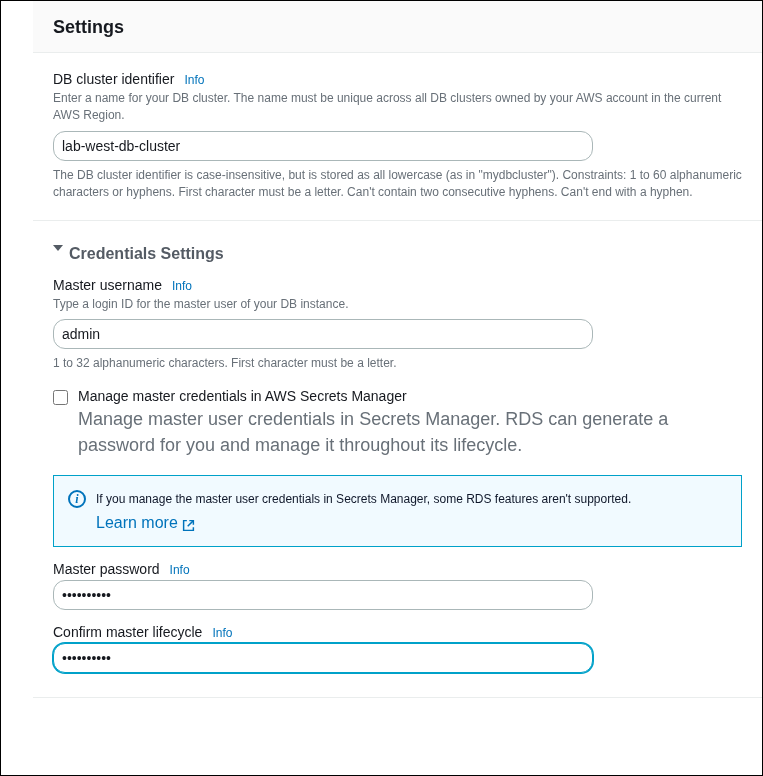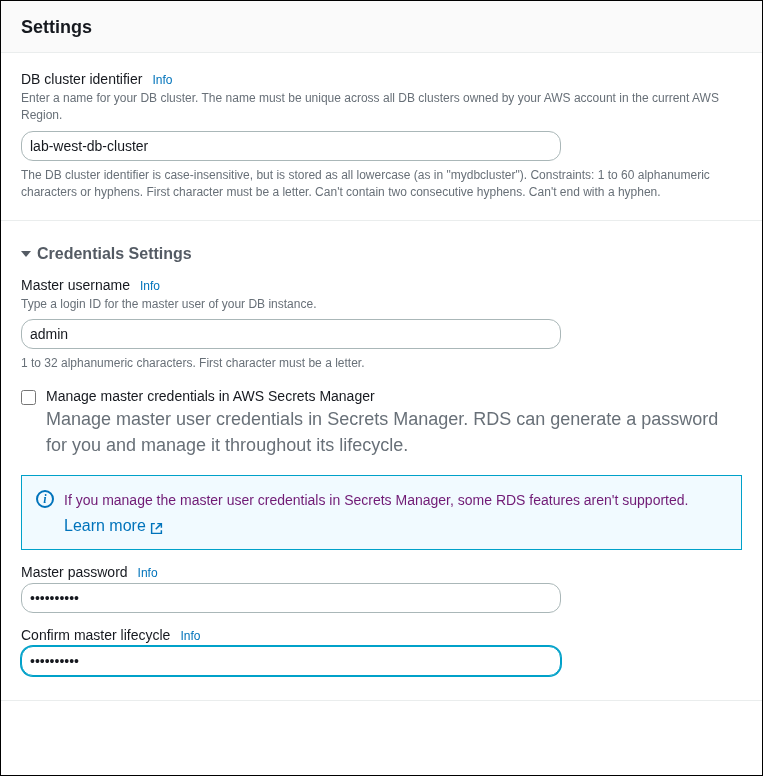--- a/index.html
+++ b/index.html
@@ -6,20 +6,21 @@
     body {
       font-family: "Amazon Ember", "Helvetica Neue", Arial, sans-serif;
       background: #fff;
       width: 763px;
       height: 776px;
       border: 1px solid #000;
       overflow: hidden;
     }
     .panel {
       border-bottom: 1px solid #eaeded;
+      margin-left: 32px;
     }
     .panel-header {
       padding: 16px 20px 14px 20px;
       background: #fafafa;
       border-bottom: 1px solid #eaeded;
     }
     .panel-header h2 {
       font-size: 18px;
       font-weight: 700;
       color: #16191f;
@@ -67,21 +68,21 @@
       color: #16191f;
       font-family: inherit;
       outline: none;
     }
     .focused {
       border-color: #00a1c9 !important;
       box-shadow: 0 0 0 1px #00a1c9;
     }
     .section-header {
       display: flex;
-      align-items: center;
+      align-items: flex-start;
       gap: 6px;
       margin-top: 24px;
       margin-bottom: 14px;
       cursor: pointer;
     }
     .section-header h3 {
       font-size: 16px;
       font-weight: 700;
       color: #545b64;
     }
@@ -139,22 +140,22 @@
       display: flex;
       align-items: center;
       justify-content: center;
       font-size: 12px;
       font-weight: 700;
       font-style: italic;
       font-family: Georgia, serif;
       line-height: 1;
     }
     .info-text {
-      font-size: 14px;
-      color: #701a75;
+      font-size: 12px;
+      color: #0f172a;
       line-height: 1.5;
     }
     .learn-more {
       color: #0073bb;
       text-decoration: none;
       display: inline-flex;
       align-items: flex-end;
       gap: 4px;
       margin-top: 6px;
       cursor: pointer;

